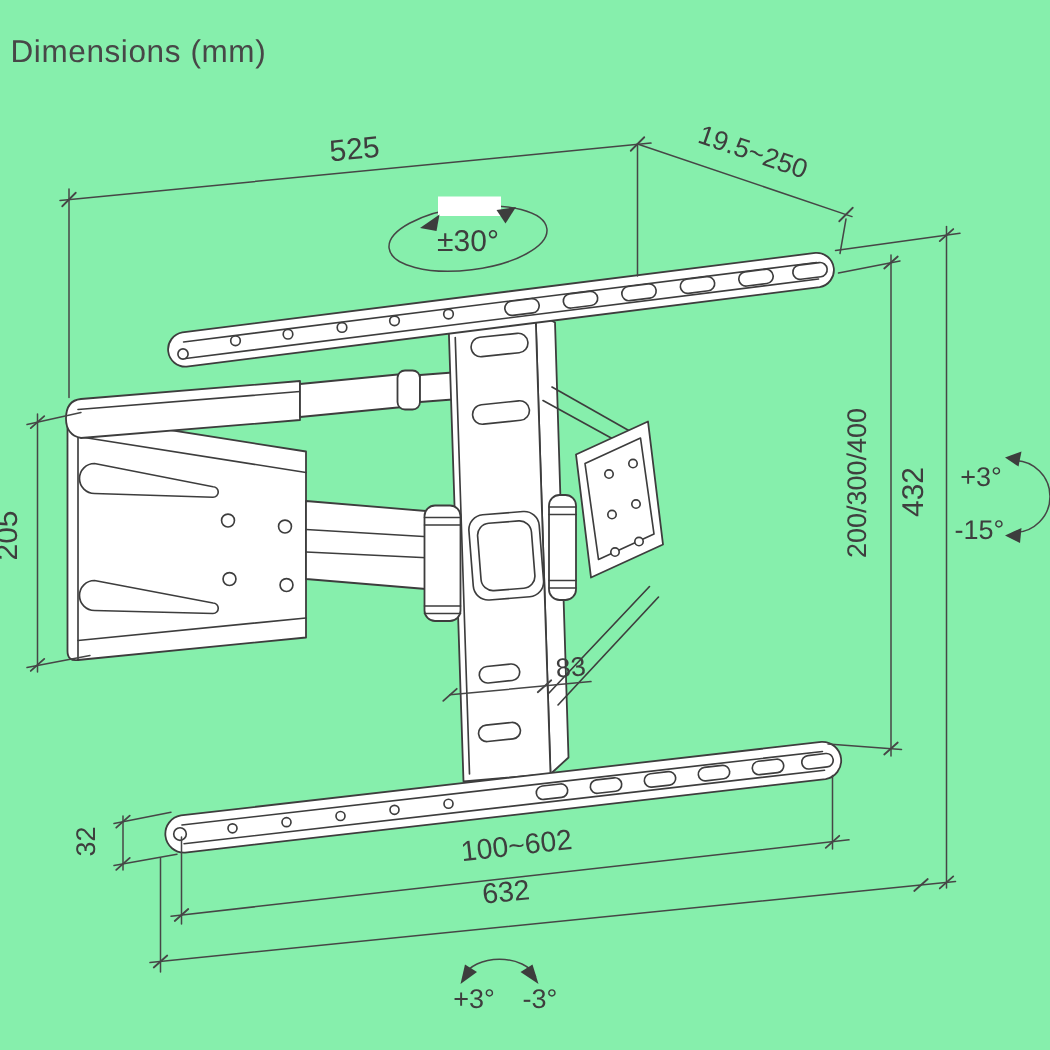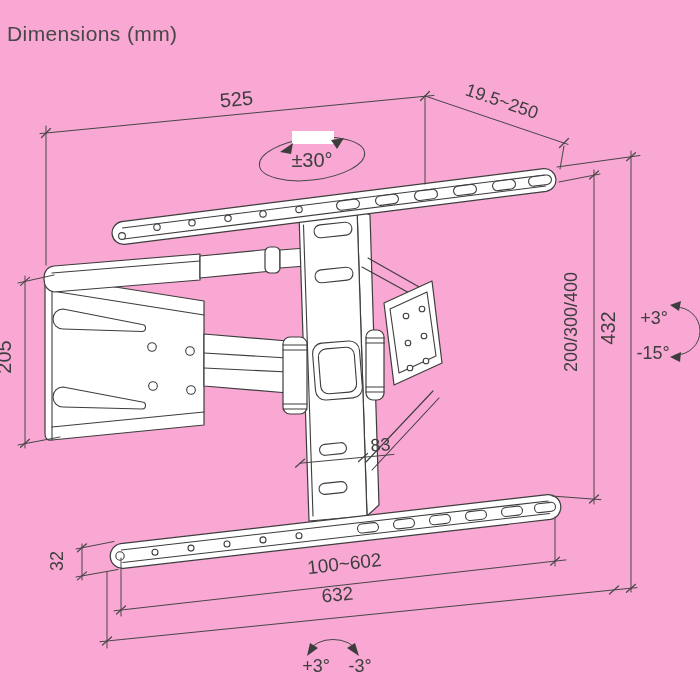--- a/index.html
+++ b/index.html
@@ -1,16 +1,16 @@
 <!DOCTYPE html>
 <html><head>
 <meta charset="utf-8">
 <style>
   html,body{margin:0;padding:0;background:#ffffff;}
-  .stage{position:relative;width:700px;height:700px;background:#f9a8d4;overflow:hidden;}
+  .stage{position:relative;width:700px;height:700px;background:#86efac;overflow:hidden;}
   svg{display:block;}
   .ol{stroke:#3d3d3d;stroke-width:1.2;fill:#ffffff;stroke-linejoin:round;stroke-linecap:round;}
   .ln{stroke:#3d3d3d;stroke-width:1.1;fill:none;stroke-linejoin:round;stroke-linecap:round;}
   .hole{stroke:#3d3d3d;stroke-width:1.1;fill:#ffffff;}
   .dim{stroke:#464646;stroke-width:1;fill:none;stroke-linecap:round;}
   .tick{stroke:#464646;stroke-width:1.2;stroke-linecap:round;}
   .arr{fill:#3d3d3d;stroke:none;}
   .gap{fill:#ffffff;stroke:none;}
   text{fill:#3e3e3e;font-family:"Liberation Sans",sans-serif;}
   .t20{font-size:20px;} .t19{font-size:19px;} .t18{font-size:18px;}

